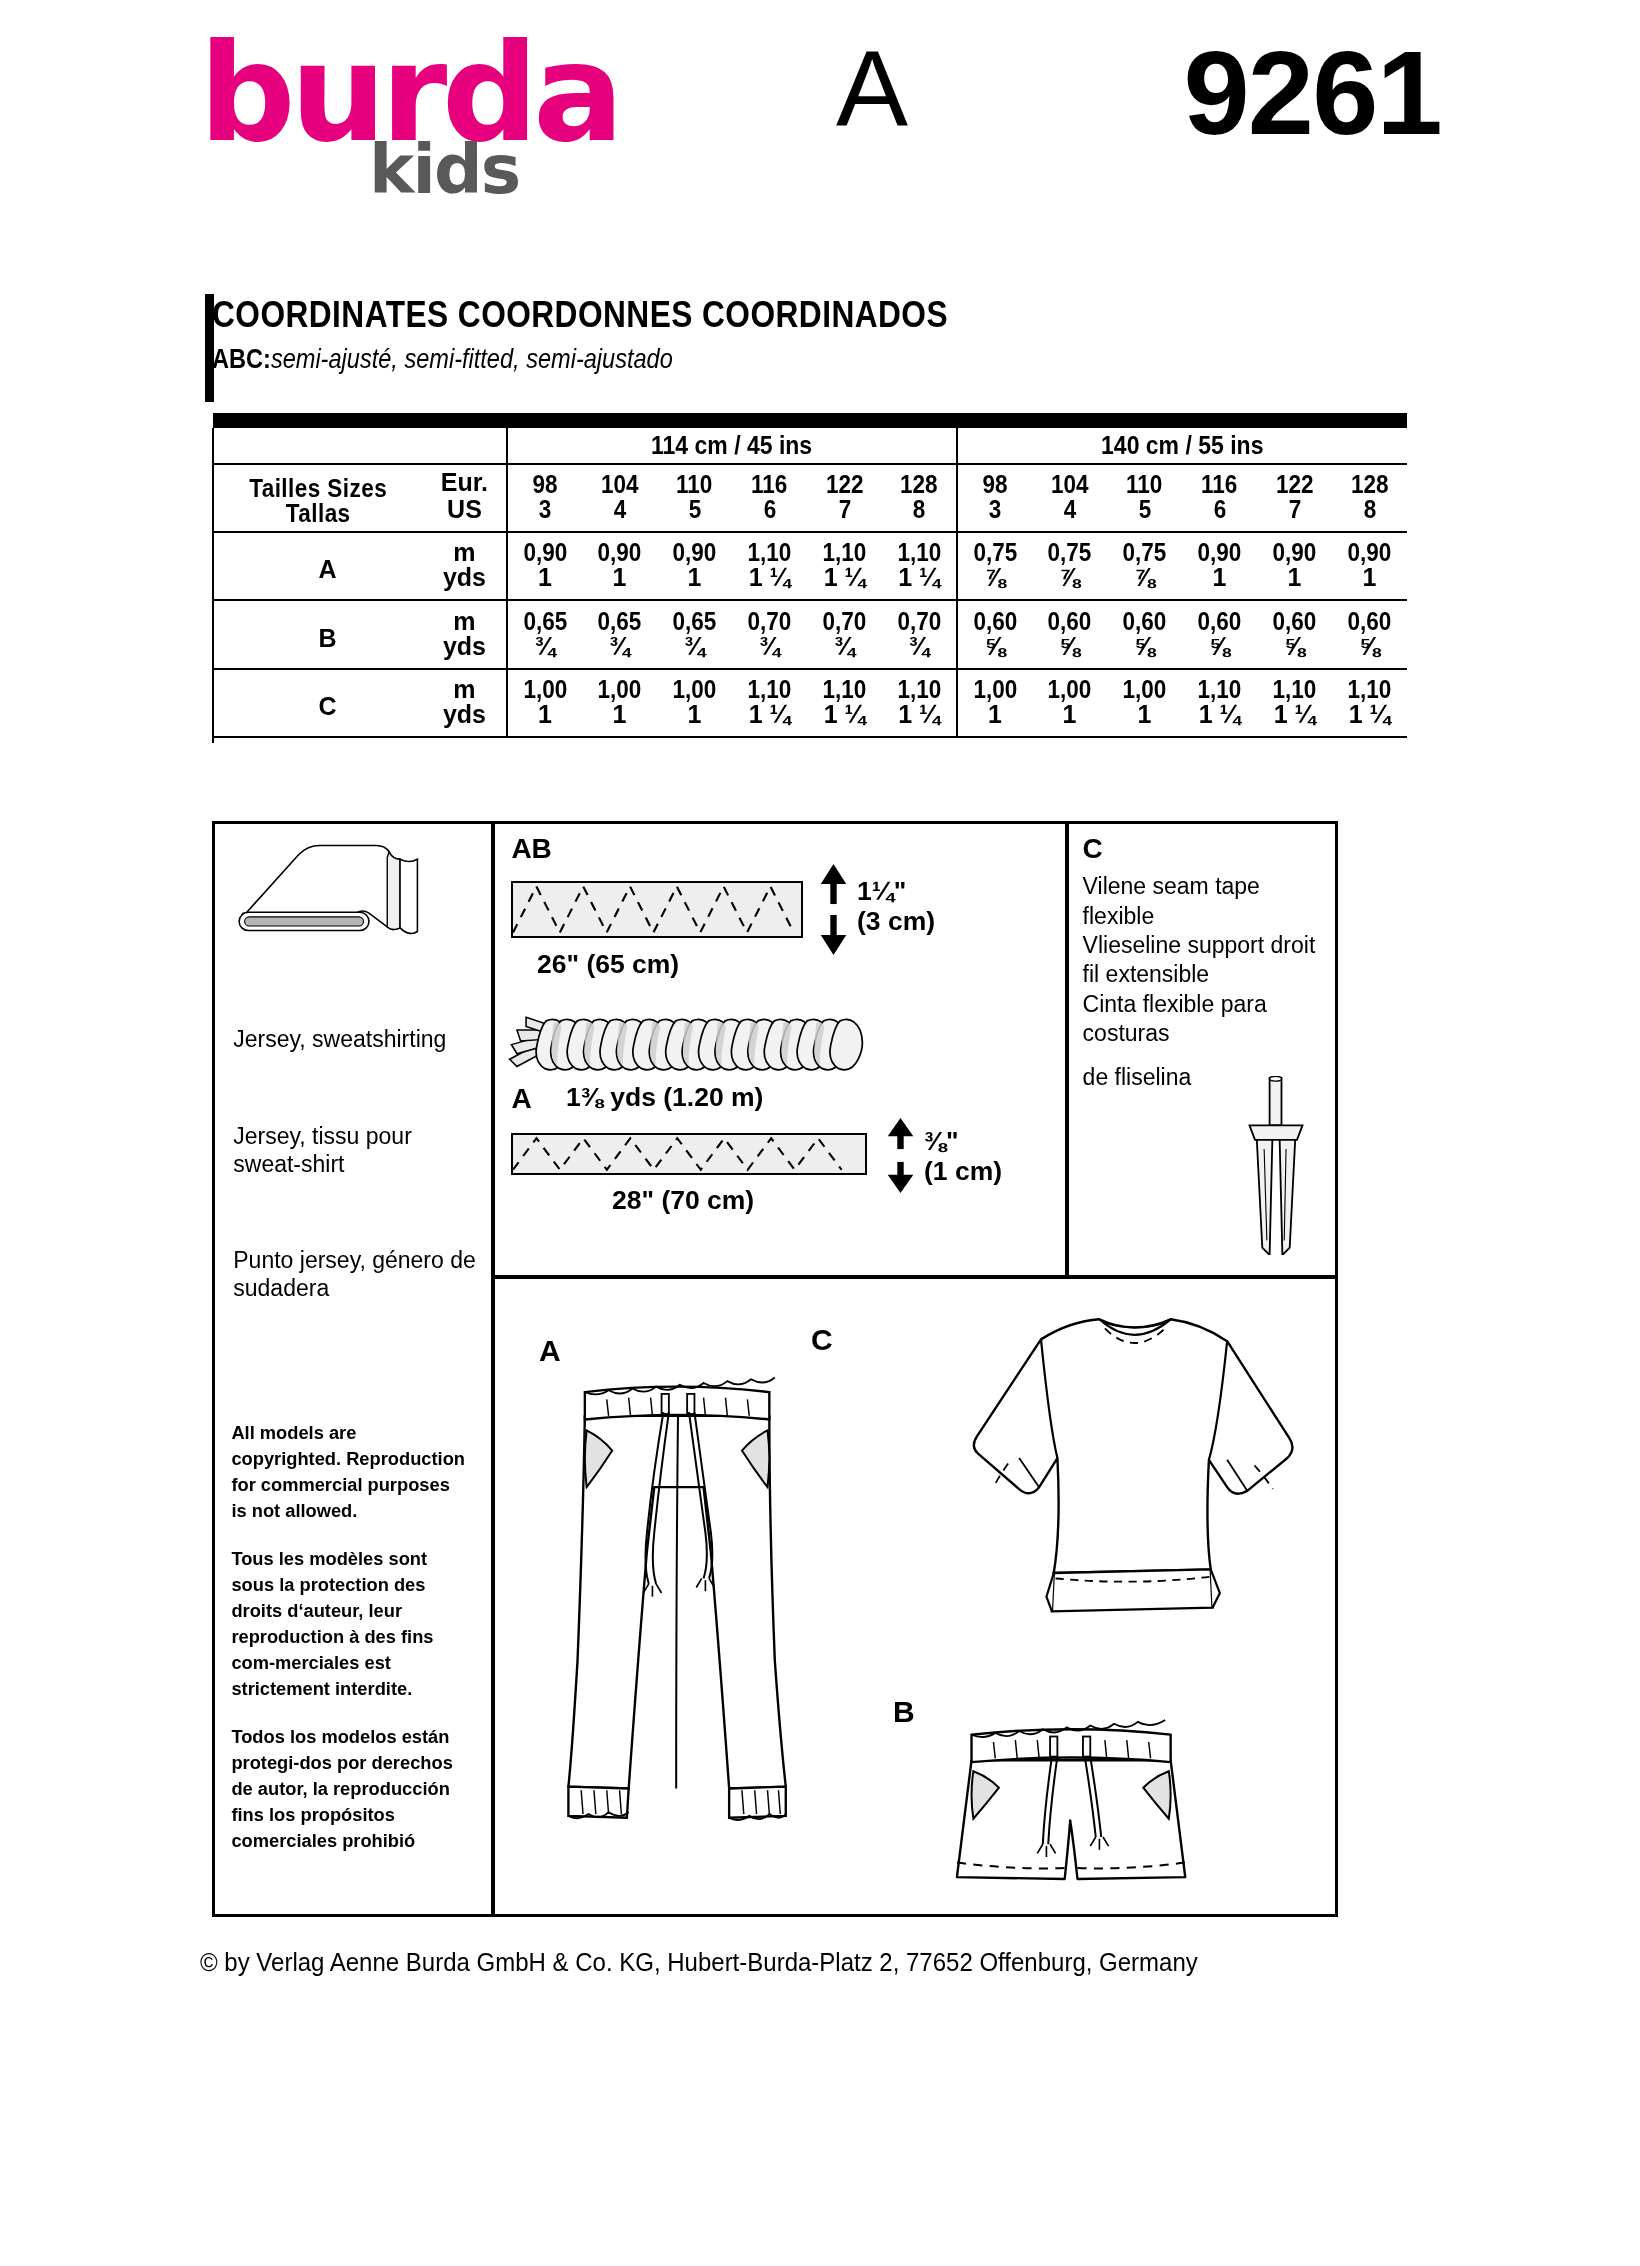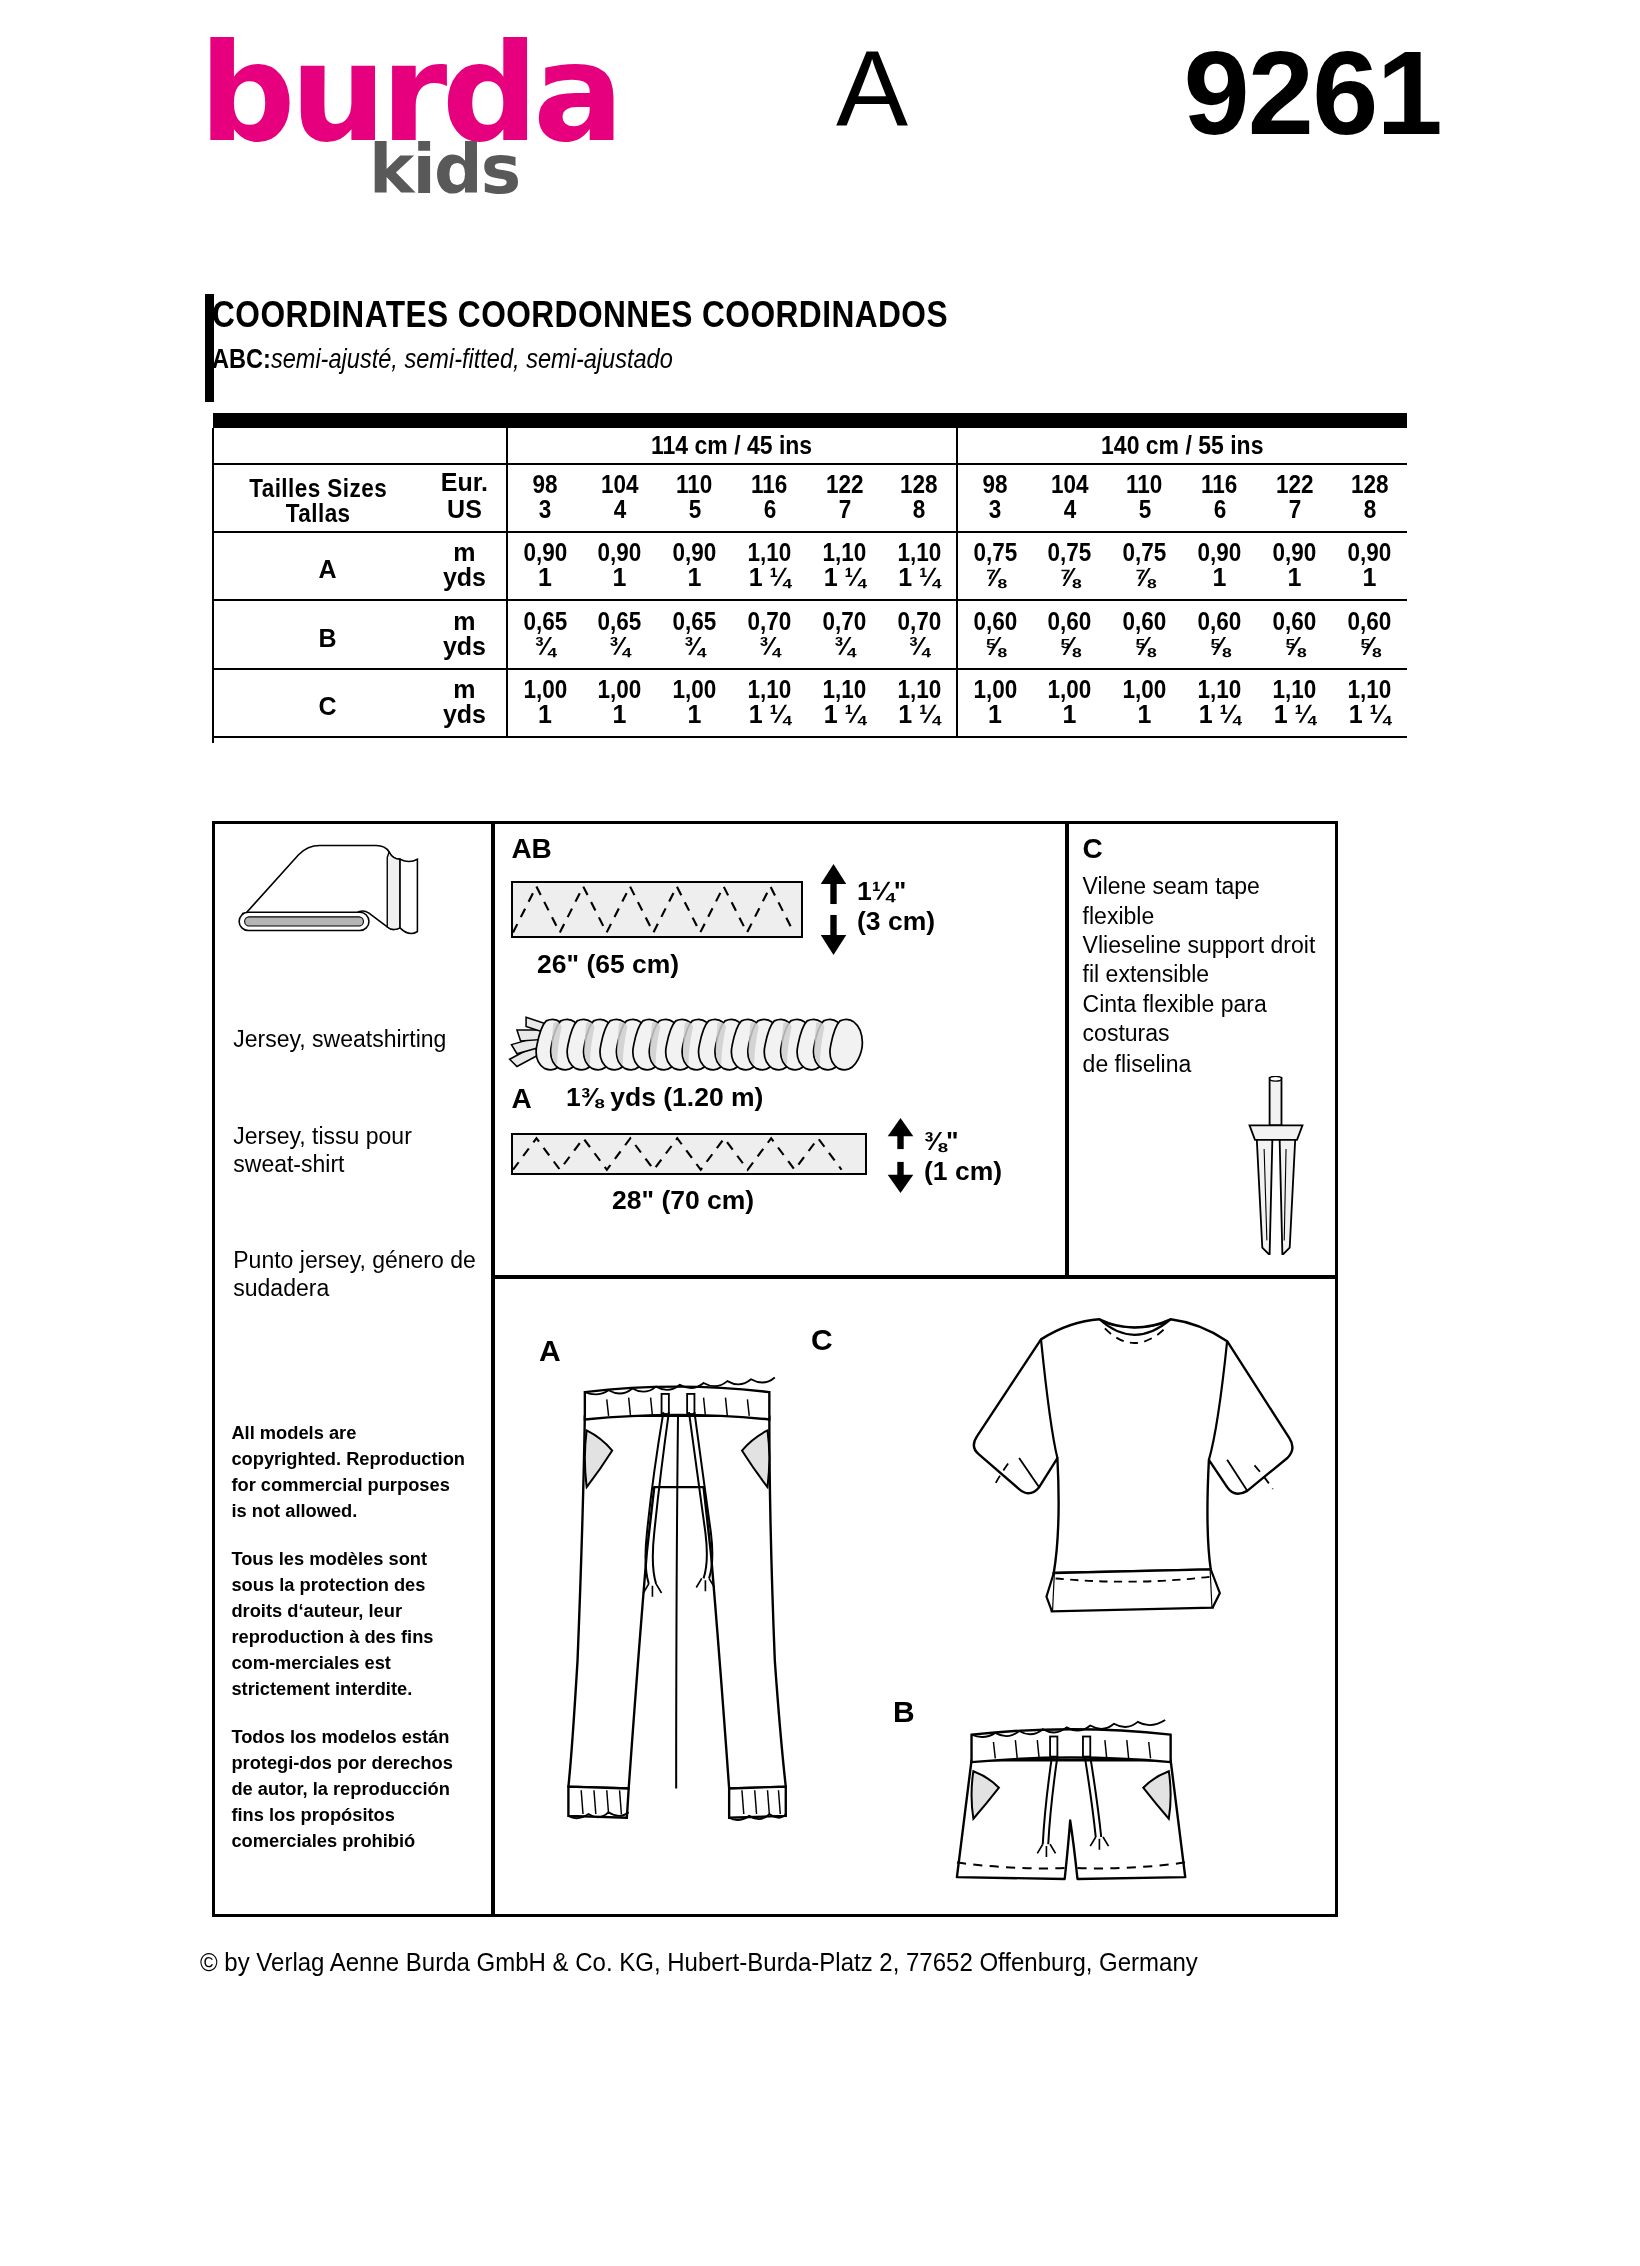--- a/index.html
+++ b/index.html
@@ -557,21 +557,21 @@
       </div>
       <div class="dim-txt" style="position:absolute;left:117px;top:362px;">28" (70 cm)</div>
     </div>
 
     <div class="c-area">
       <div class="letter-tag">C</div>
       <div class="c-txt">Vilene seam tape flexible</div>
       <div class="c-txt" style="margin-top:0;">Vlieseline support droit</div>
       <div class="c-txt" style="margin-top:0;">fil extensible</div>
       <div class="c-txt" style="margin-top:0;">Cinta flexible para costuras</div>
-      <div class="c-txt" style="margin-top:1px;">de fliselina</div>
+      <div class="c-txt" style="margin-top:14px;">de fliselina</div>
 
       <svg style="position:absolute;left:174px;top:252px;width:68px;height:179px;" viewBox="0 0 74 196">
         <rect x="30" y="2" width="13" height="52" fill="#f2f2f2" stroke="#000" stroke-width="2"></rect>
         <ellipse cx="36.5" cy="3" rx="6.5" ry="2.6" fill="#ffffff" stroke="#000" stroke-width="1.6"></ellipse>
         <path d="M8 54 L66 54 L60 70 L14 70 Z" fill="#f2f2f2" stroke="#000" stroke-width="2"></path>
         <path d="M16 70 L22 188 L30 196 L33 70 Z" fill="#f2f2f2" stroke="#000" stroke-width="2"></path>
         <path d="M41 70 L44 196 L52 188 L58 70 Z" fill="#f2f2f2" stroke="#000" stroke-width="2"></path>
         <line x1="24" y1="80" x2="27" y2="180" stroke="#000" stroke-width="1.2"></line>
         <line x1="48" y1="80" x2="46" y2="180" stroke="#000" stroke-width="1.2"></line>
       </svg>

